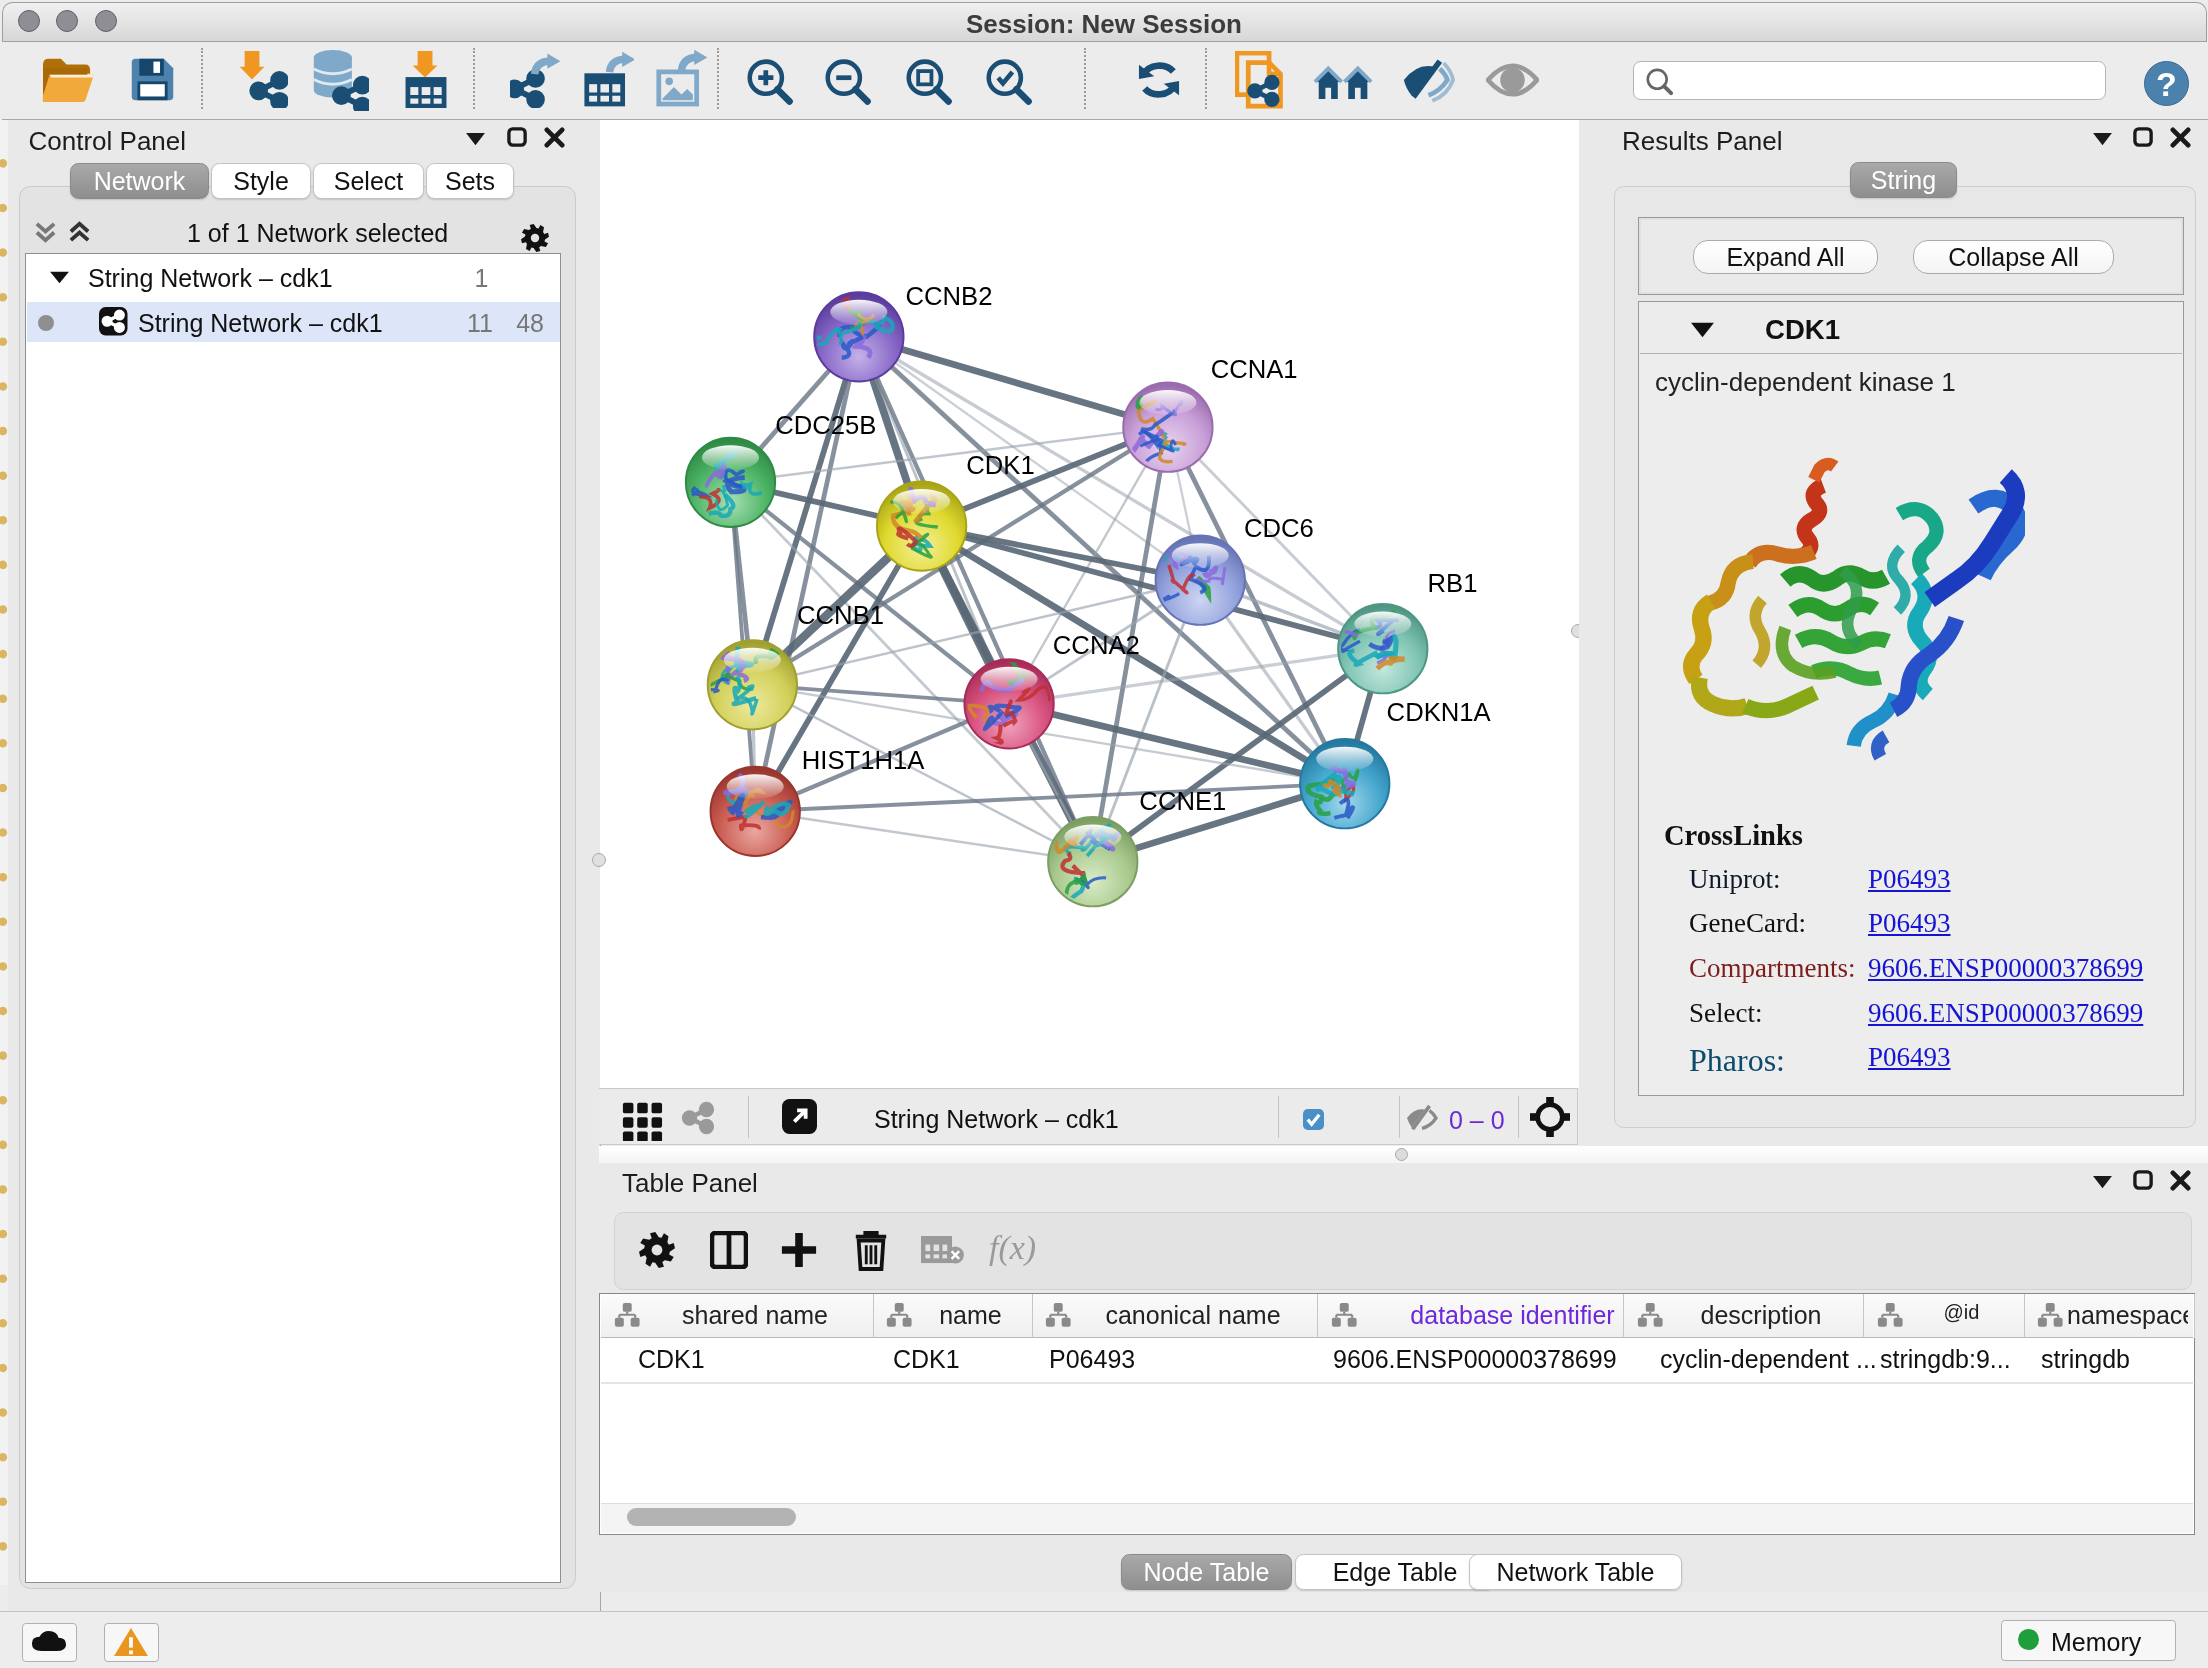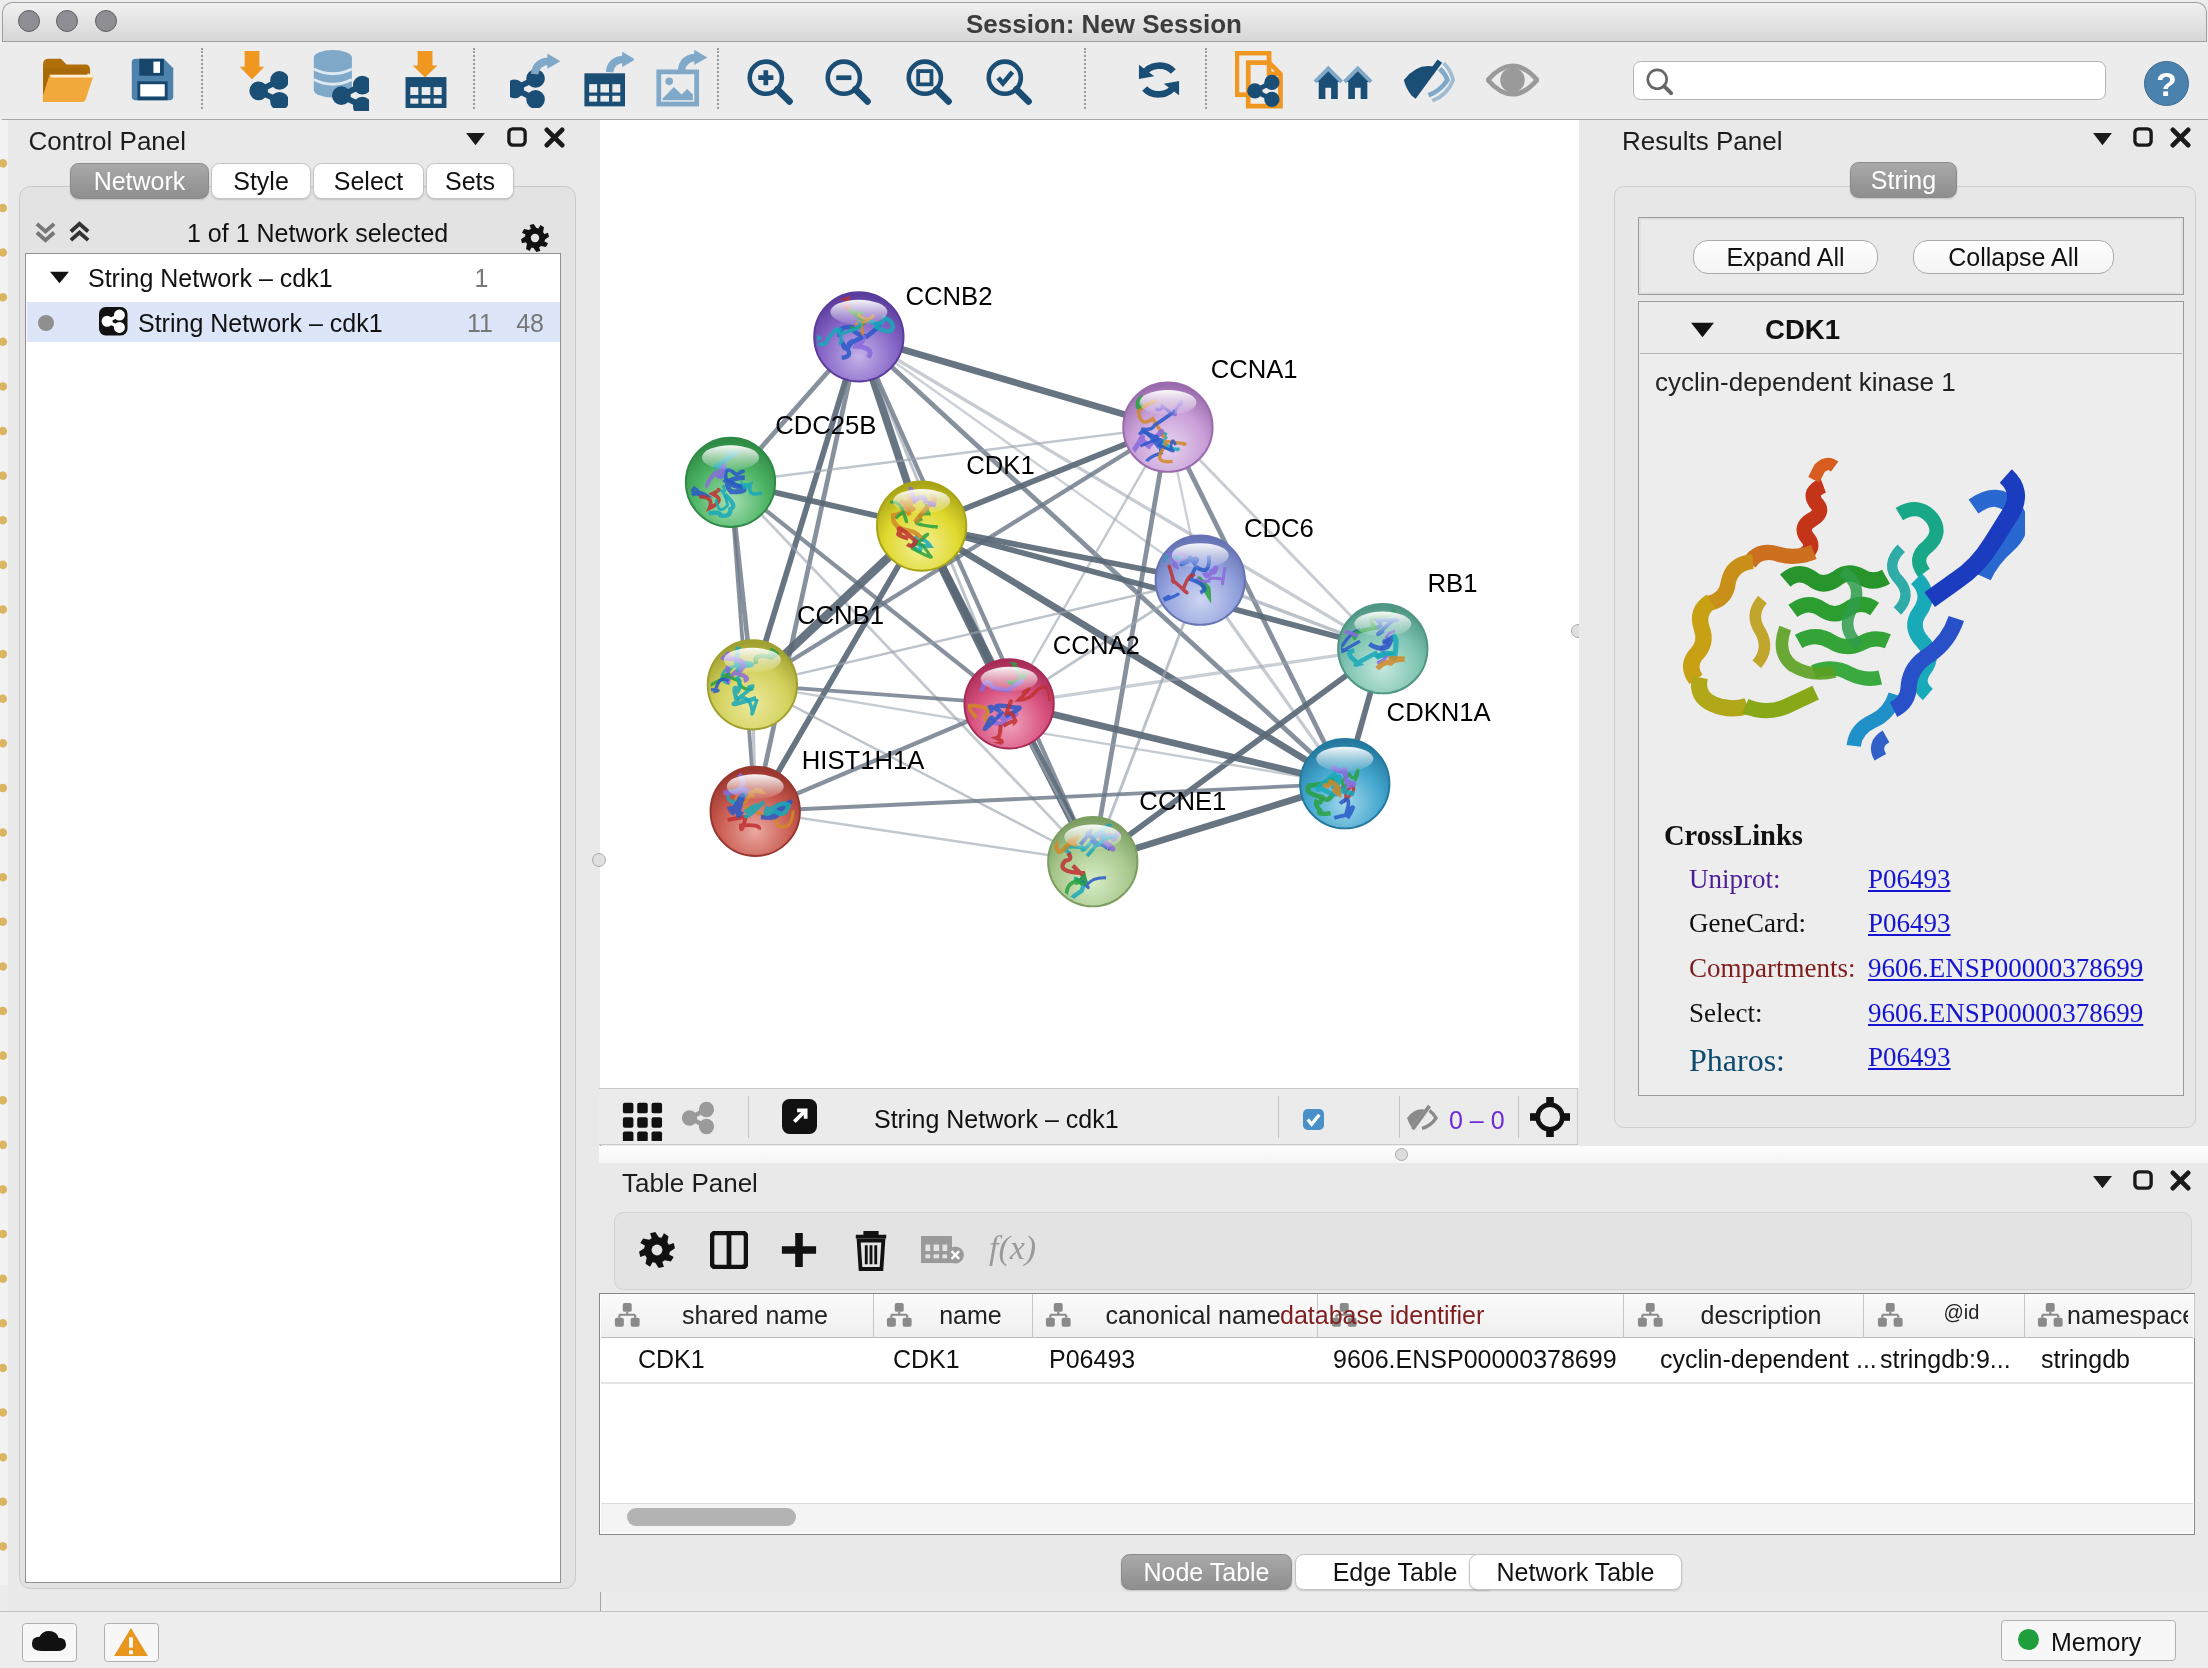--- a/index.html
+++ b/index.html
@@ -660,21 +660,21 @@
     <path d="M318 52 q26 -18 42 2 q14 20 -6 38 q-18 16 -26 34" stroke="#2868d0" stroke-width="18" fill="none"></path>
     <path d="M352 20 q18 16 6 38 l-20 32 q-16 26 -38 40 l-28 20" stroke="#1c3cc0" stroke-width="19" fill="none"></path>
     <path d="M300 170 q-8 24 -28 38 q-20 12 -22 32 q0 18 -16 26" stroke="#2850c8" stroke-width="17" fill="none"></path>
     <path d="M226 294 q-14 8 -6 22" stroke="#3060c8" stroke-width="14" fill="none"></path>
     <path d="M120 180 q-10 26 8 40 q20 12 44 6" stroke="#5aa020" stroke-width="13" fill="none" opacity="0.9"></path>
     <path d="M180 120 q24 16 10 40 q-12 22 8 38" stroke="#2f9c4a" stroke-width="12" fill="none" opacity="0.85"></path>
     <path d="M242 96 q-18 18 -2 34 q14 16 -2 32" stroke="#1aa4a0" stroke-width="11" fill="none" opacity="0.9"></path>
     <path d="M96 150 q-14 16 -2 34 q10 18 -4 34" stroke="#bc9c16" stroke-width="12" fill="none" opacity="0.9"></path>
   </svg>
 <div class="abs serif" style="left:1664px;top:820px;font-size:28.5px;font-weight:bold;color:#111">CrossLinks</div>
-<div class="abs serif" style="left:1689px;top:864px;font-size:27px;color:#4c1d95">Uniprot:</div>
+<div class="abs serif" style="left:1689px;top:864px;font-size:27px;color:#0f172a">Uniprot:</div>
 <div class="abs serif link" style="left:1868px;top:864px;font-size:27px">P06493</div>
 <div class="abs serif" style="left:1689px;top:908px;font-size:27px;color:#111">GeneCard:</div>
 <div class="abs serif link" style="left:1868px;top:908px;font-size:27px">P06493</div>
 <div class="abs serif" style="left:1689px;top:953px;font-size:27px;color:#7f1d1d">Compartments:</div>
 <div class="abs serif link" style="left:1868px;top:953px;font-size:27px">9606.ENSP00000378699</div>
 <div class="abs serif" style="left:1689px;top:998px;font-size:27px;color:#111">Select:</div>
 <div class="abs serif link" style="left:1868px;top:998px;font-size:27px">9606.ENSP00000378699</div>
 <div class="abs serif" style="left:1689px;top:1042px;font-size:32px;color:#0c4a6e">Pharos:</div>
 <div class="abs serif link" style="left:1868px;top:1042px;font-size:27px">P06493</div>
 <div class="abs" style="left:599px;top:1163px;width:1609px;height:429px;background:#e9e9e9"></div>
@@ -757,21 +757,21 @@
 <svg class="abs" style="left:1330px;top:1301px" width="28.5" height="28.5" viewBox="0 0 30 30">
     <g fill="#8a8a8a">
       <rect x="10.3" y="2" width="9.4" height="9.4" rx="2"></rect>
       <rect x="2" y="17.6" width="9.4" height="9.4" rx="2"></rect>
       <rect x="18.6" y="17.6" width="9.4" height="9.4" rx="2"></rect>
     </g>
     <g stroke="#8a8a8a" stroke-width="2.3" fill="none">
       <path d="M15.0 11.4 L15.0 14.5 M6.7 14.5 L23.3 14.5 M6.7 14.5 L6.7 17.6 M23.3 14.5 L23.3 17.6"></path>
     </g>
   </svg>
-<div class="abs" style="left:1280px;top:1301px;width:257px;font-size:25px;color:#7f1d1d;white-space:nowrap;overflow:hidden">database identifier</div>
+<div class="abs" style="left:1384px;top:1301px;width:257px;text-align:center;font-size:25px;color:#6d28d9;white-space:nowrap;overflow:hidden">database identifier</div>
 <div class="abs" style="left:1624px;top:1294px;width:240px;height:44px;border-right:1px solid #c6c6c6"></div>
 <svg class="abs" style="left:1636px;top:1301px" width="28.5" height="28.5" viewBox="0 0 30 30">
     <g fill="#8a8a8a">
       <rect x="10.3" y="2" width="9.4" height="9.4" rx="2"></rect>
       <rect x="2" y="17.6" width="9.4" height="9.4" rx="2"></rect>
       <rect x="18.6" y="17.6" width="9.4" height="9.4" rx="2"></rect>
     </g>
     <g stroke="#8a8a8a" stroke-width="2.3" fill="none">
       <path d="M15.0 11.4 L15.0 14.5 M6.7 14.5 L23.3 14.5 M6.7 14.5 L6.7 17.6 M23.3 14.5 L23.3 17.6"></path>
     </g>

